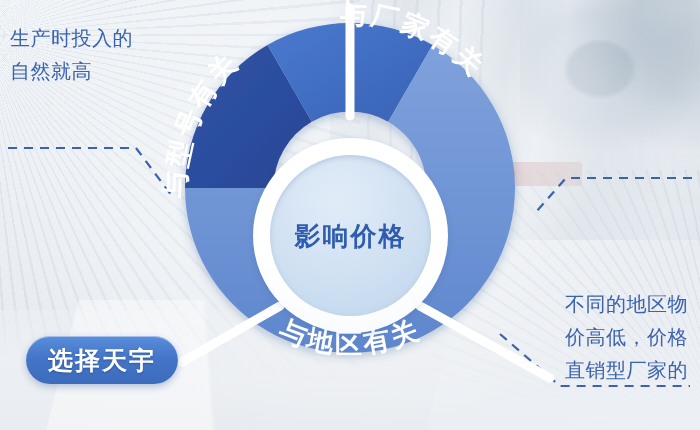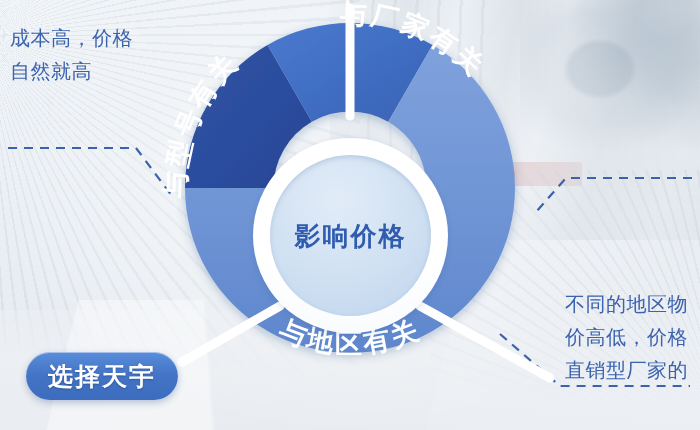--- a/index.html
+++ b/index.html
@@ -71,21 +71,21 @@
   
   .callout{position:absolute;color:#3a62ad;font-size:20px;line-height:33px;letter-spacing:.5px;}
   .c-tl{left:10px;top:22px;}
   .c-tr{right:12px;top:22px;text-align:right;}
   .c-br{right:12px;top:288px;text-align:center;}
 
   
   .dash{position:absolute;pointer-events:none;}
 
   
-  .badge{position:absolute;left:26px;top:352px;width:152px;height:48px;border-radius:24px;
+  .badge{position:absolute;left:26px;top:336px;width:152px;height:48px;border-radius:24px;
     background:linear-gradient(180deg,#5a8ddb 0%,#4374c6 48%,#3d6cbd 100%);
     box-shadow:0 3px 7px rgba(45,80,145,.30), inset 0 1px 0 rgba(255,255,255,.45);
     display:flex;align-items:center;justify-content:center;}
   .badge span{color:#fff;font-size:25px;font-weight:bold;letter-spacing:2px;
     text-shadow:0 1px 2px rgba(25,55,110,.45);}
 </style>
 </head>
 <body>
 
 <div id="stage">
@@ -162,21 +162,21 @@
   </div>
 
   <div class="center-disc">
     <div class="center-ring"></div>
     <div class="center-inner">
       <span>影响价格</span>
     </div>
   </div>
 
   <div class="callout c-tl">
-    <div>成本高，价格</div>
+    <div>生产时投入的</div>
     <div>自然就高</div>
   </div>
 
 
   <div class="callout c-br">
     <div>不同的地区物</div>
     <div>价高低，价格</div>
     <div>直销型厂家的</div>
   </div>
 

